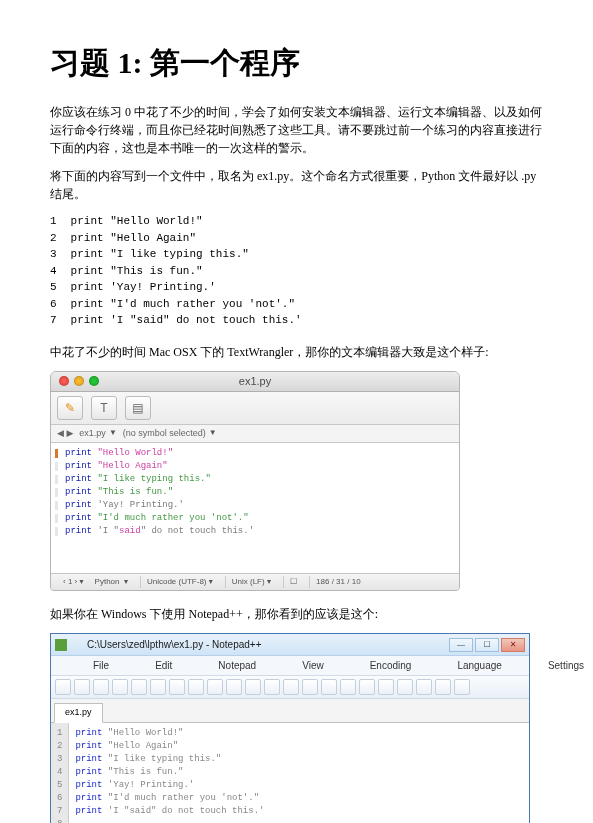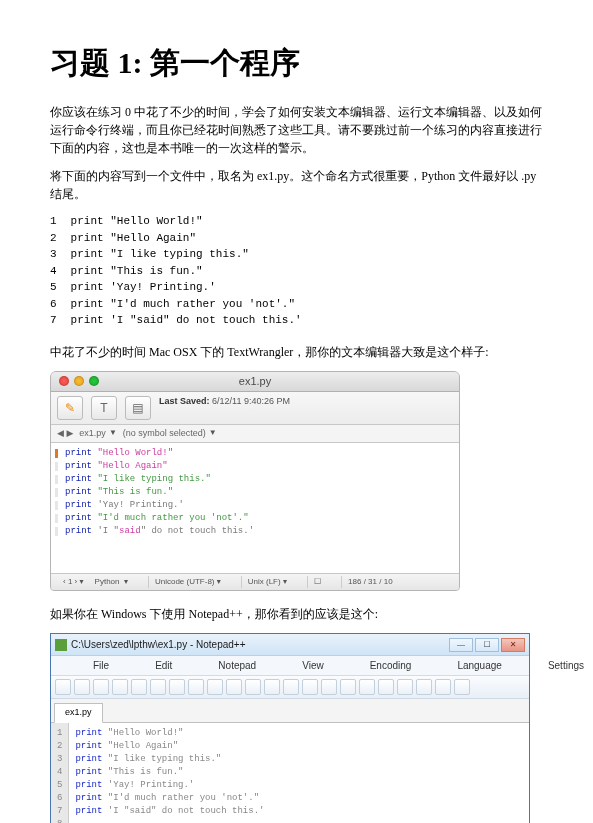--- a/index.html
+++ b/index.html
@@ -92,40 +92,40 @@
   .mac-line { padding:0 6px 0 14px; position:relative; line-height:1.45; }
   .mac-line .bar { position:absolute; left:4px; top:2px; bottom:2px; width:3px; background:#e6e6e6; }
   .mac-line.mark .bar { background:#d67b2a; }
   .kw { color:#1522b1; } .str { color:#7a7a7a; } .str-g{color:#449944;}
   .str-p{color:#cc3da0;}
   .mac-status {
     border-top:1px solid #c7c7c7;
     background:linear-gradient(#f4f4f4,#e6e6e6);
     font-size:8px; color:#555;
     display:flex; align-items:center;
-    padding:2px 6px; gap:14px;
+    padding:2px 6px; gap:6px;
   }
   .mac-status .cell { border-left:1px solid #ccc; padding:0 6px; }
   .mac-status .cell:first-child{border-left:none;}
 
   
   .win-window {
     width:480px;
     border:1px solid #4877b1;
     margin-bottom:14px;
     font-family:"Segoe UI",Tahoma,sans-serif;
     font-size:10px;
   }
   .win-titlebar{
     background:linear-gradient(#e9f2fb,#cfe4f7);
     border-bottom:1px solid #b7cfe8;
     display:flex; align-items:center; justify-content:space-between;
     padding:3px 4px;
   }
-  .win-title{ color:#1a1a1a; font-size:10px; display:flex; align-items:center; gap:4px;}
+  .win-title{ color:#1a1a1a; font-size:10px; display:flex; align-items:center; gap:20px;}
   .win-title .icon{ width:12px; height:12px; background:#5a9f3c; display:inline-block; }
   .win-ctrls{display:flex;gap:2px;}
   .win-ctrl{width:24px;height:14px;border:1px solid #9fbfdd;background:linear-gradient(#f0f7fe,#d7e9f9);display:flex;align-items:center;justify-content:center;font-size:8px;color:#3a3a3a;}
   .win-ctrl.close{background:linear-gradient(#f3c7bd,#e89483);border-color:#d27d62;color:#7a2410;}
   .win-menubar{background:#f4f8fd;border-bottom:1px solid #d0dce7;padding:2px 4px;font-size:10px;color:#333;}
   .win-menubar span{margin-right:8px;margin-left:38px;}
   .win-toolbar{background:linear-gradient(#fafcfe,#e8eff7);border-bottom:1px solid #cfd9e3;padding:3px 4px;display:flex;gap:3px;align-items:center;}
   .winbtn{width:16px;height:16px;border:1px solid #c3cfdb;background:linear-gradient(#fff,#eaf1f8);border-radius:2px;}
   .win-tab-row{background:#f4f4f4;padding-top:3px;padding-left:3px;border-bottom:1px solid #c0c0c0;}
   .win-tab{display:inline-block;background:#fff;border:1px solid #c0c0c0;border-bottom:1px solid #fff;padding:2px 10px;font-size:9px;position:relative;top:1px;}
@@ -160,21 +160,20 @@
       <span class="tl-y"></span>
       <span class="tl-g"></span>
     </div>
     <div class="mac-title">ex1.py</div>
   </div>
   <div class="mac-toolbar">
     <div class="toolbtn orange">✎</div>
     <div class="toolbtn">T</div>
     <div class="toolbtn">▤</div>
     <div class="mac-info">
-      <div><b>Last Saved:</b> <span>6/12/11 9:40:26 PM</span></div>
     </div>
   </div>
   <div class="mac-pathbar">
     <span>◀ ▶</span>
     <span class="dropdown">
         <span>ex1.py</span> 
         <span class="tri-down">▼</span>
       </span>
     <span class="dropdown">
         <span>(no symbol selected)</span> 

